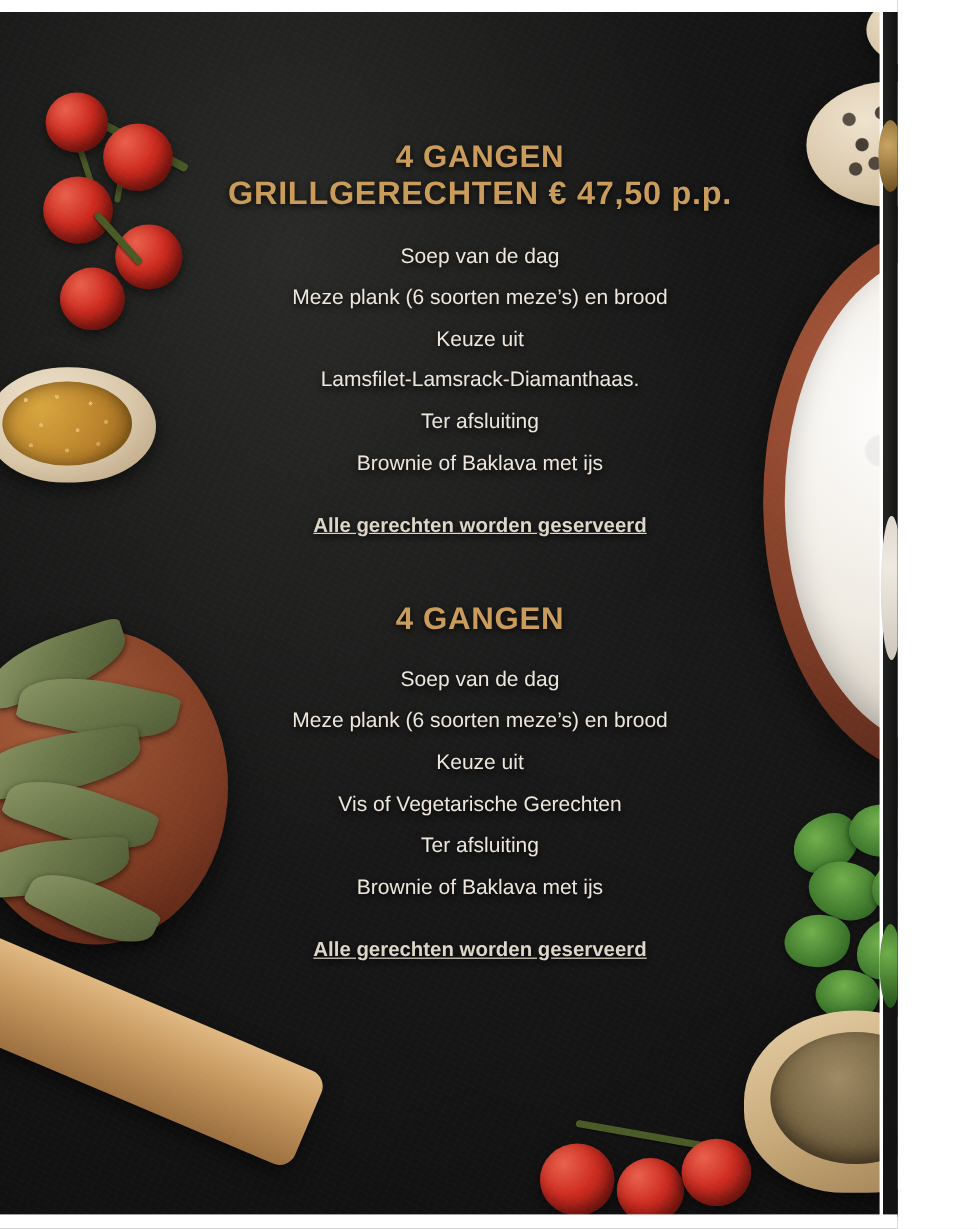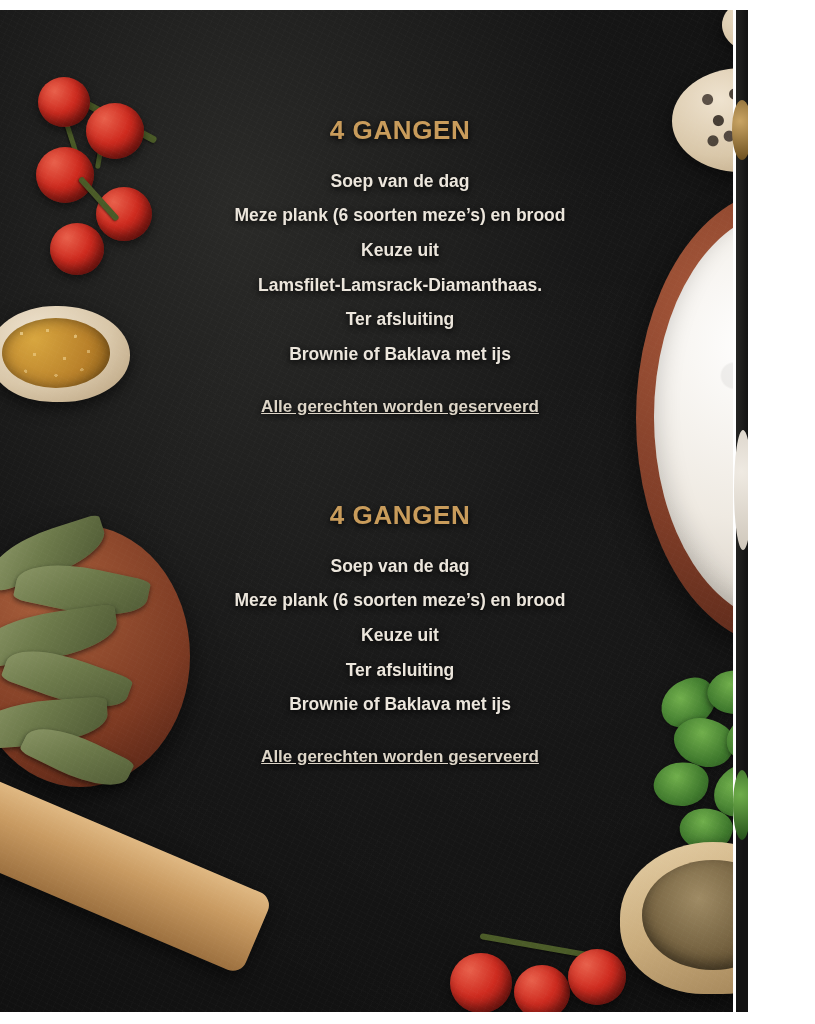--- a/index.html
+++ b/index.html
@@ -245,21 +245,21 @@
     line-height: 1.18;
     text-shadow: 0 2px 6px rgba(0,0,0,0.85);
   }
   .heading .l1 { display: block; font-size: 26px; }
   .heading .l2 { display: block; font-size: 27px; }
   .heading .price { color: #c99c5b; }
 
   .item {
     color: #ece6dc;
     font-size: 17.5px;
-    font-weight: 700;
+    font-weight: 400;
     line-height: 1.98;
     text-shadow: 0 2px 6px rgba(0,0,0,0.9);
   }
   .note {
     color: #ddd5c7;
     font-size: 17px;
     font-weight: 600;
     line-height: 1.5;
     text-shadow: 0 2px 6px rgba(0,0,0,0.9);
   }
@@ -340,20 +340,24 @@
       <div class="tomato" style="left:10px; top:28px; width:62px; height:60px;"></div>
       <div class="tomato" style="left:74px; top:40px; width:56px; height:54px;"></div>
       <div class="tomato" style="left:128px; top:24px; width:58px; height:56px;"></div>
     </div>
 
     <div class="content">
 
       <div class="section" style="top:105px;">
         <div class="heading">
           <span class="l1">4 GANGEN</span>
+          <span class="l2">
+            <span>GRILLGERECHTEN</span>
+            <span class="price">€ 47,50 p.p.</span>
+          </span>
         </div>
         <div style="height:18px;"></div>
         <div class="item">Soep van de dag</div>
         <div class="item">Meze plank (6 soorten meze’s) en brood</div>
         <div class="item">Keuze uit</div>
         <div class="item">Lamsfilet-Lamsrack-Diamanthaas.</div>
         <div class="item">Ter afsluiting</div>
         <div class="item">Brownie of Baklava met ijs</div>
         <div class="note note-2">
           <div>Alle gerechten worden geserveerd</div>
@@ -361,20 +365,21 @@
       </div>
 
       <div class="section" style="top:490px;">
         <div class="heading">
           <span class="l1">4 GANGEN</span>
         </div>
         <div style="height:18px;"></div>
         <div class="item">Soep van de dag</div>
         <div class="item">Meze plank (6 soorten meze’s) en brood</div>
         <div class="item">Keuze uit</div>
+        <div class="item">Vis of Vegetarische Gerechten</div>
         <div class="item">Ter afsluiting</div>
         <div class="item">Brownie of Baklava met ijs</div>
         <div class="note note-2">
           <div>Alle gerechten worden geserveerd</div>
         </div>
       </div>
 
     </div>
   </div>
 

